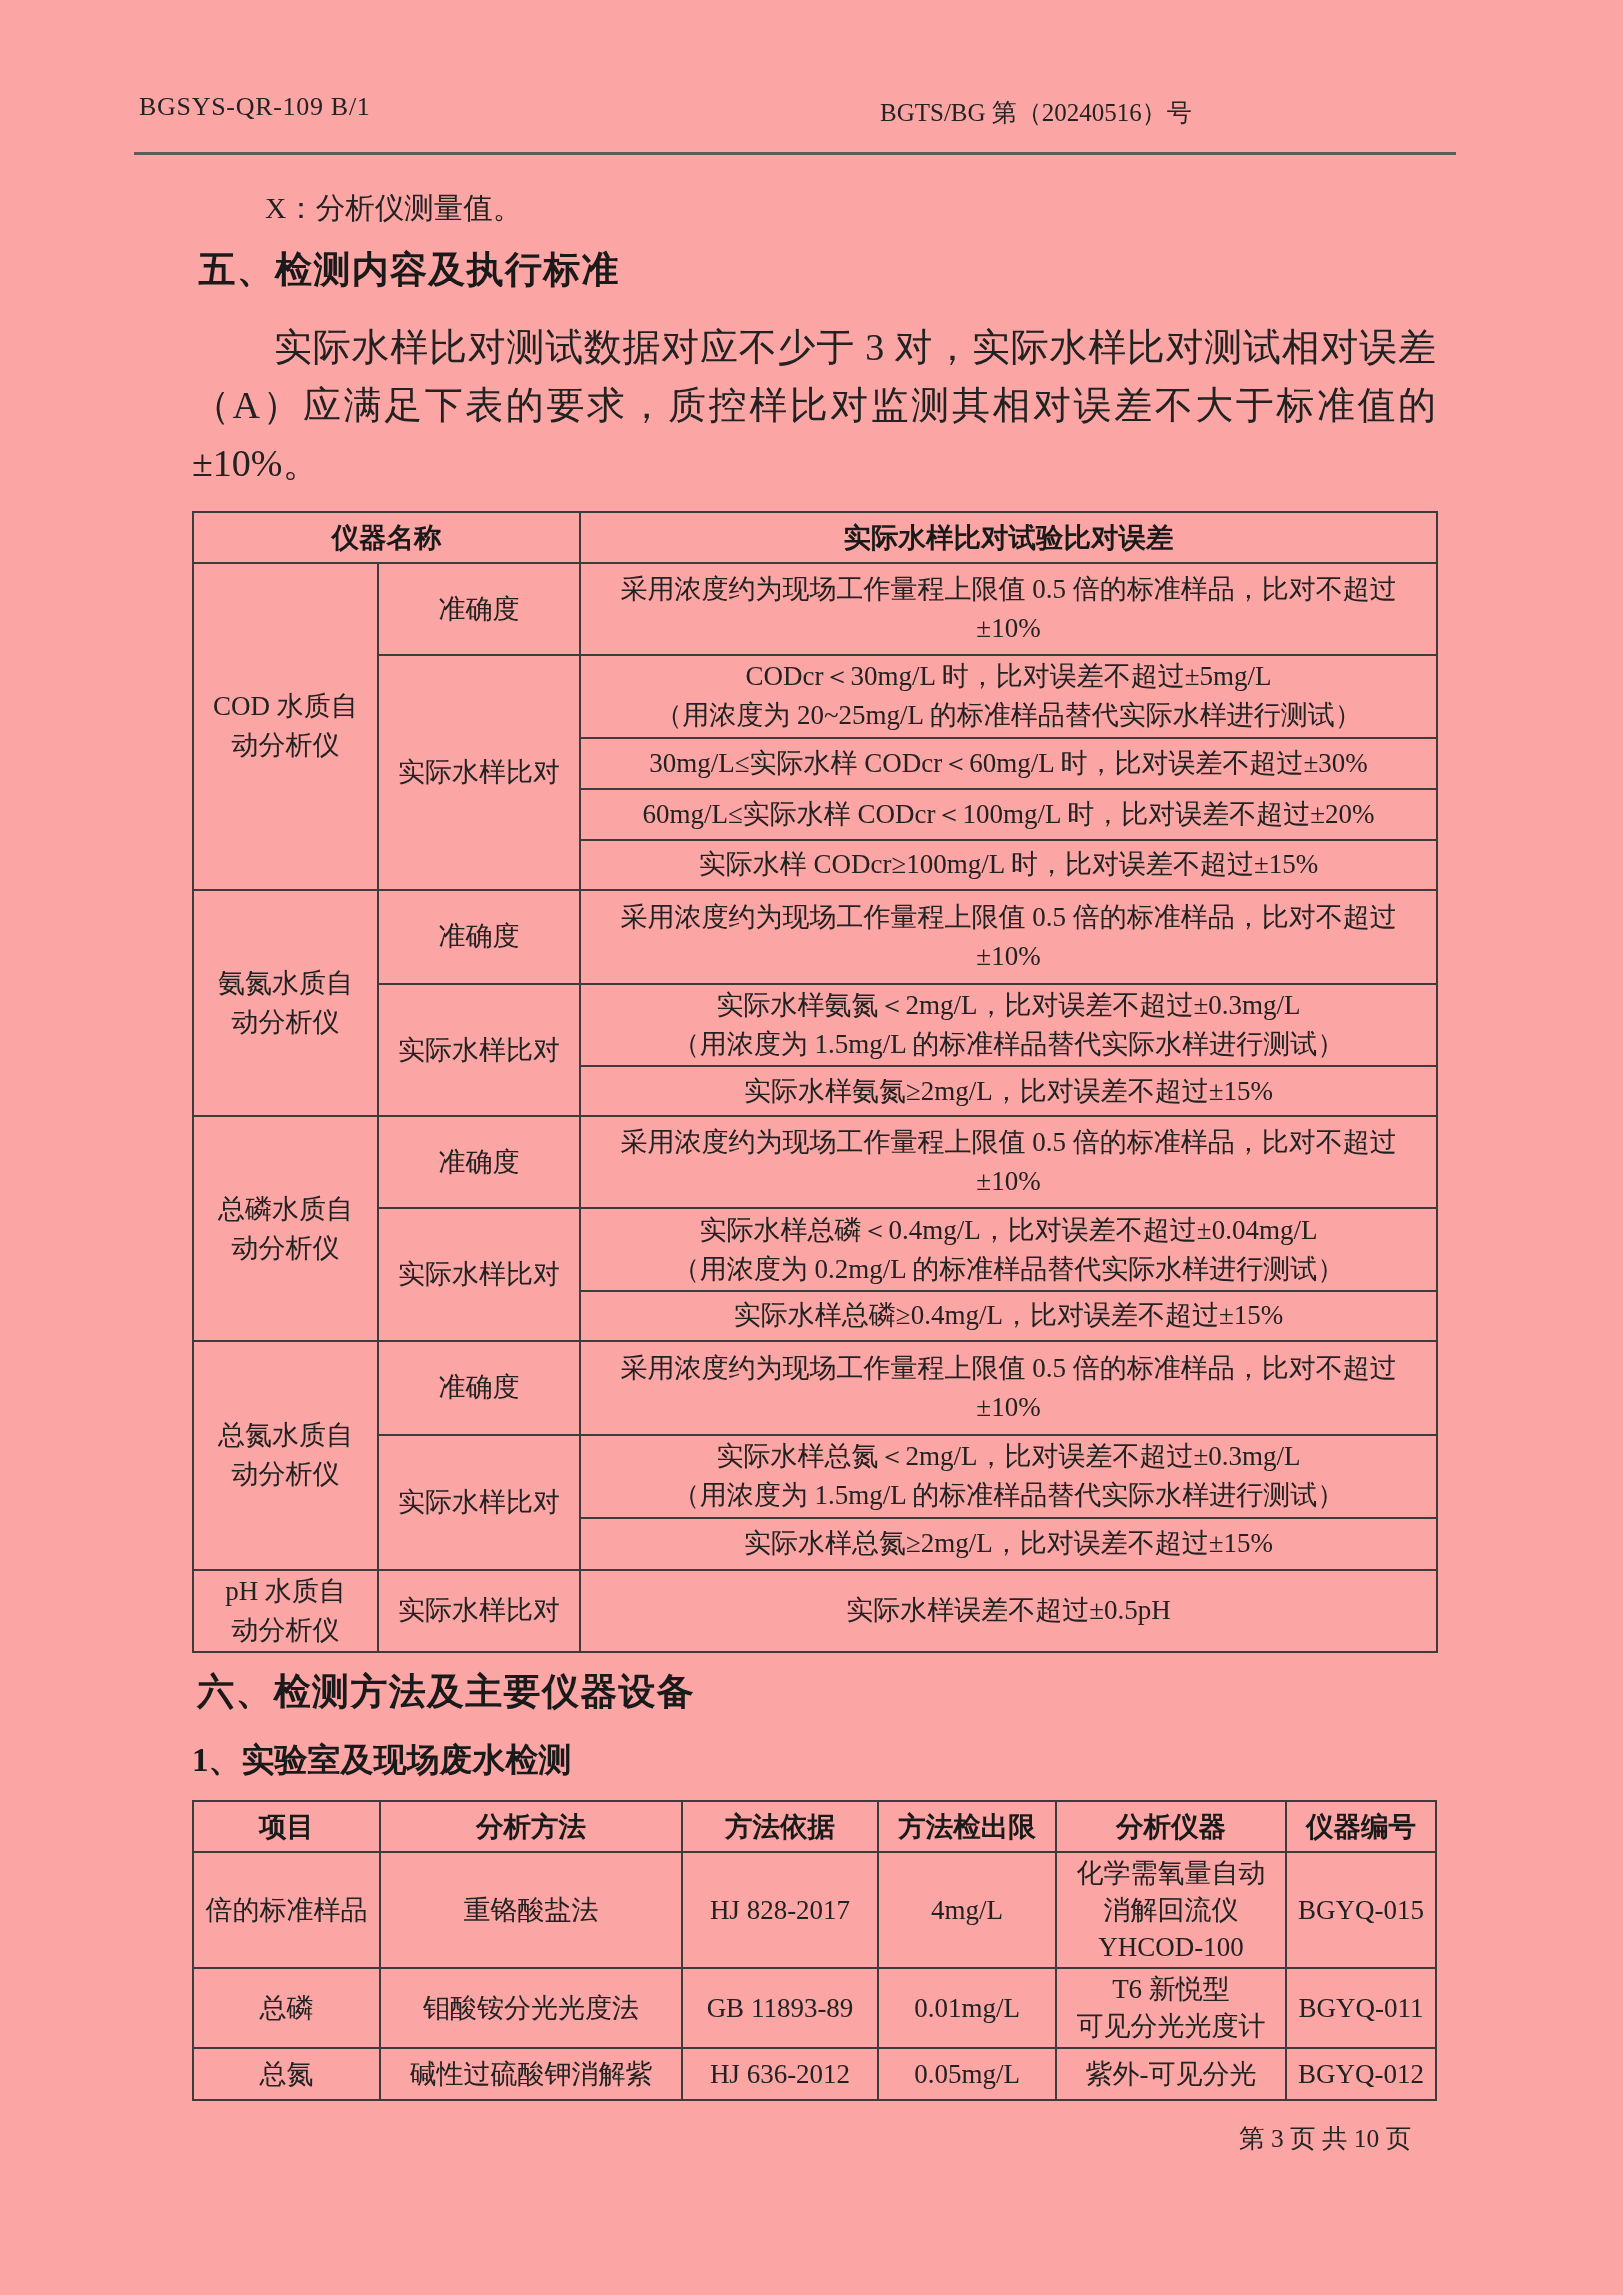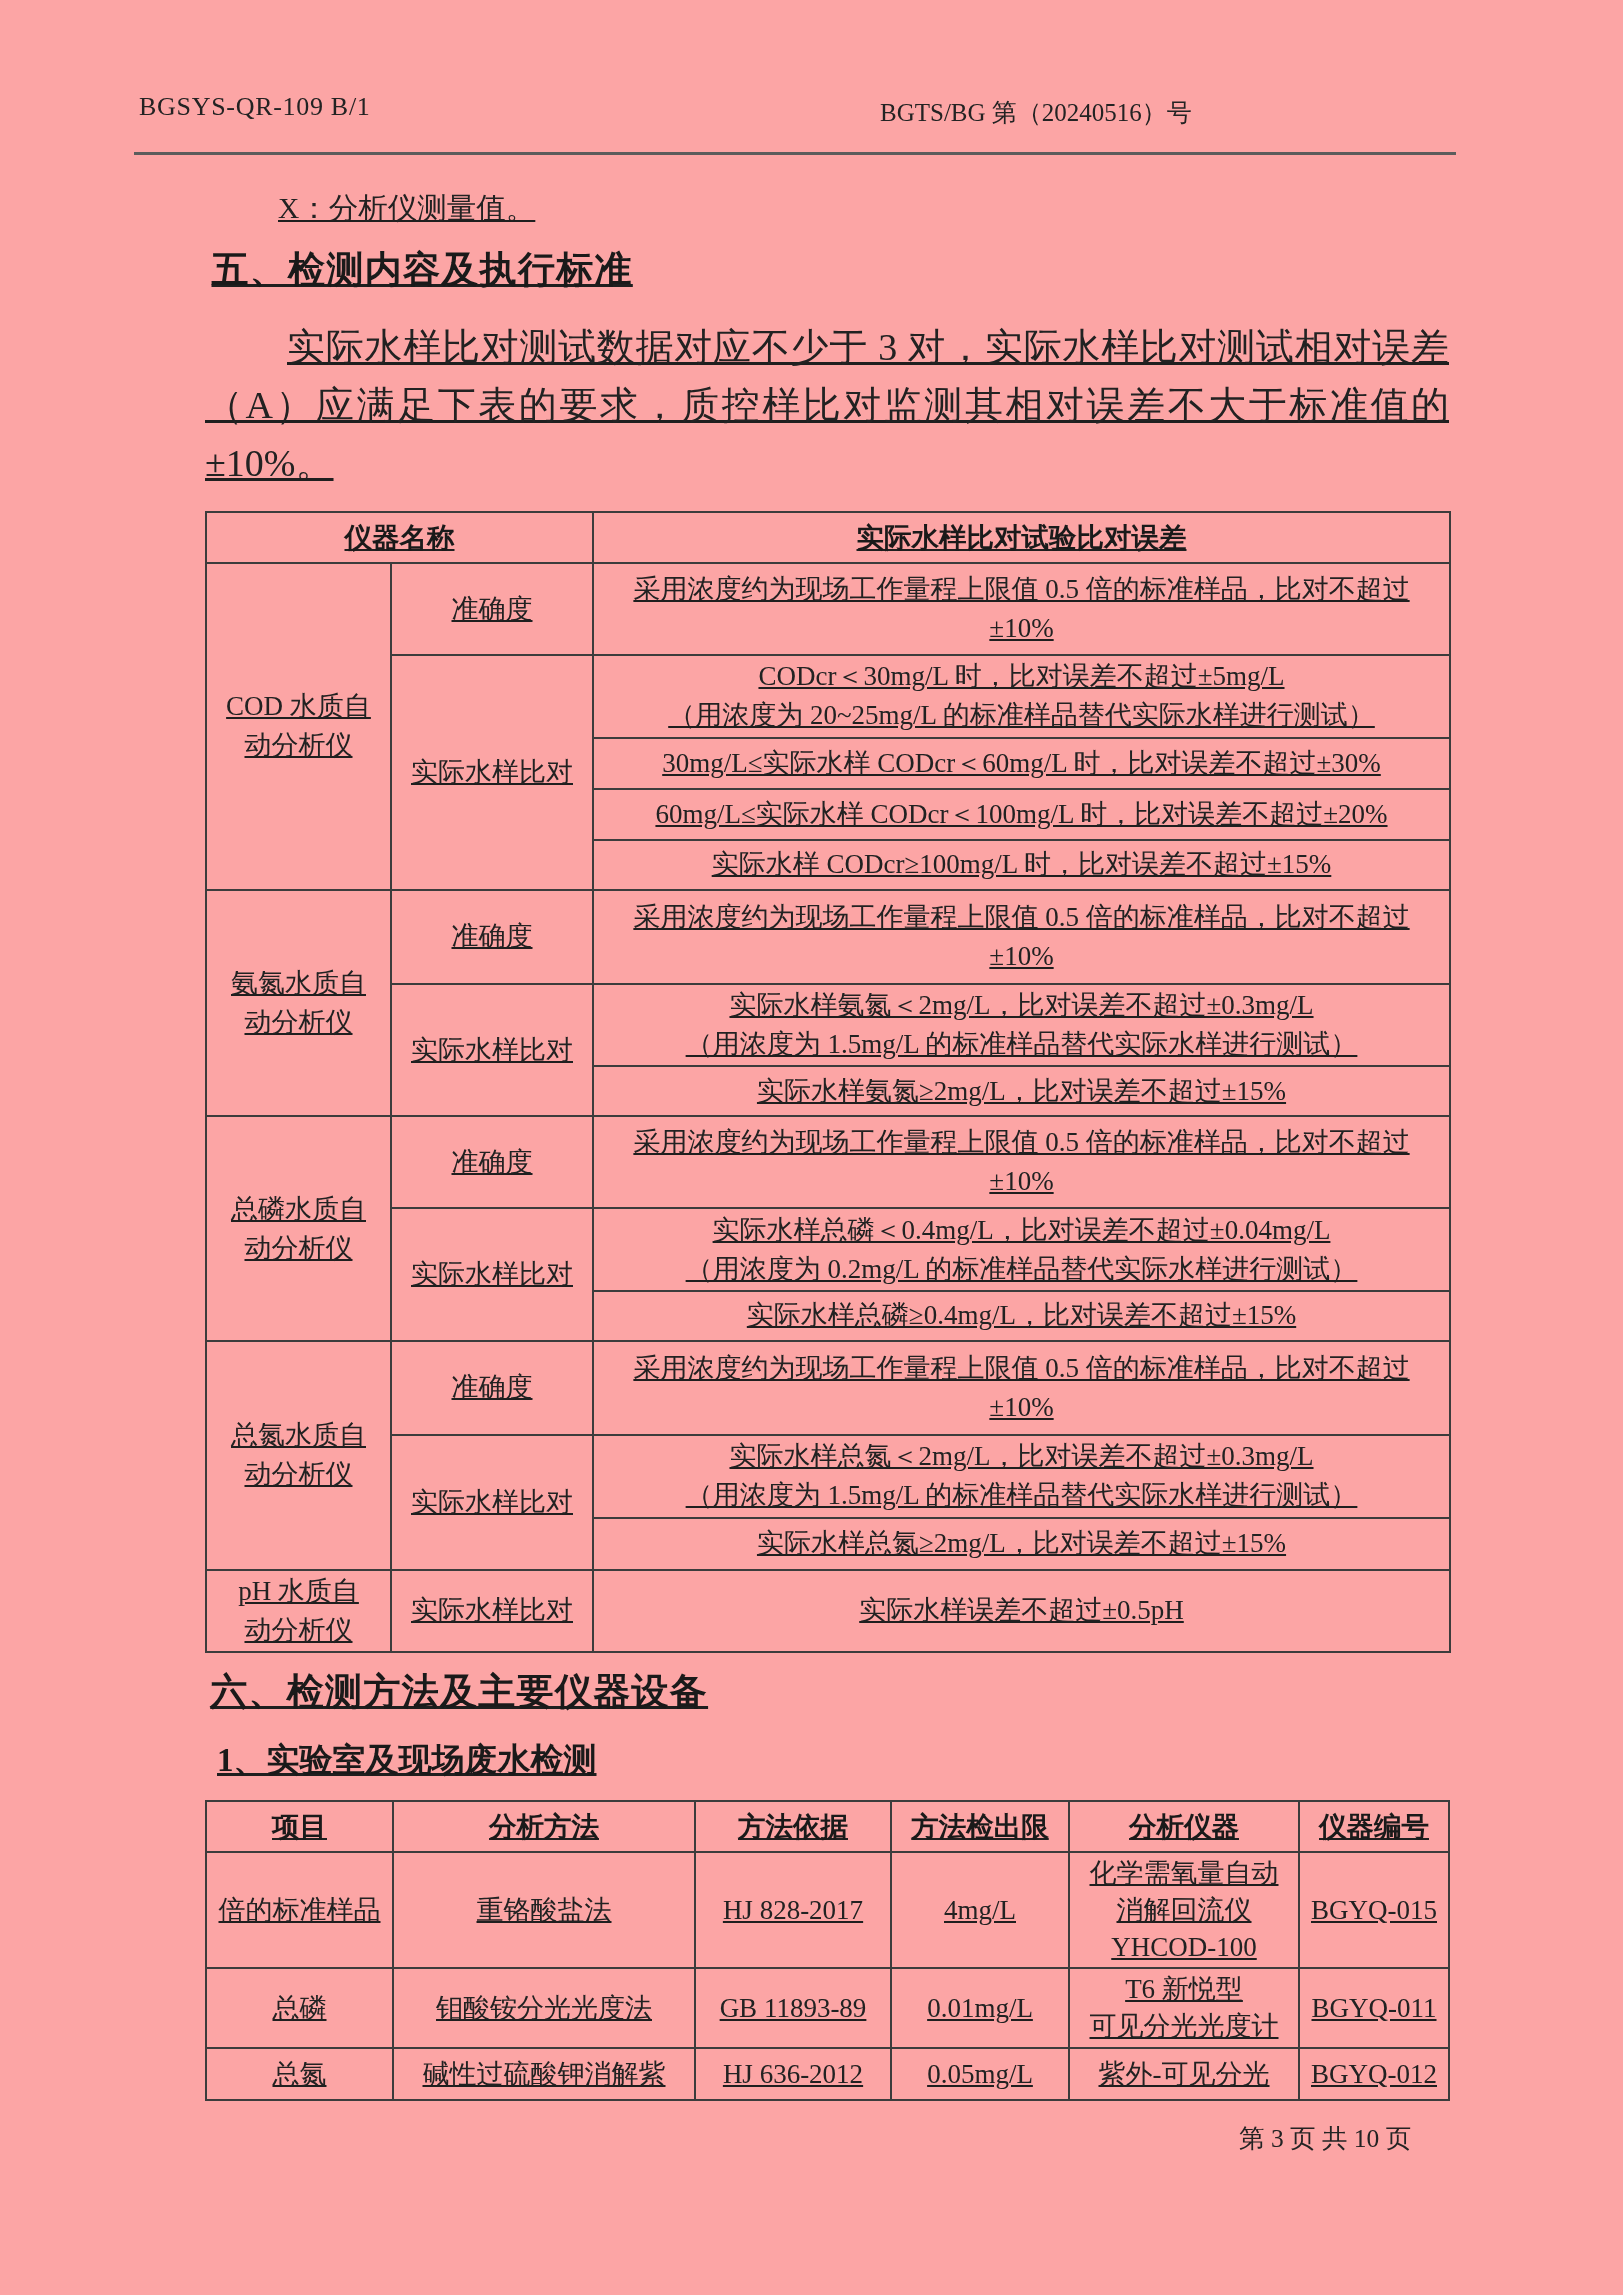--- a/index.html
+++ b/index.html
@@ -31,24 +31,23 @@
   .header-rule {
     position: absolute;
     left: 134px;
     top: 152px;
     width: 1322px;
     height: 3.3px;
     background: #5c5c5c;
   }
   .content {
     position: absolute;
-    left: 205px;
+    left: 192px;
     top: 0;
     width: 1244px;
-    text-decoration: underline;
   }
   .note-x {
     margin-top: 189px;
     margin-left: 73px;
     font-size: 29.5px;
     line-height: 38px;
     color: #222;
   }
   .sec-title {
     margin-top: 19.6px;
@@ -92,21 +91,21 @@
   tr.h115 { height: 75px; }
   tr.h118 { height: 77px; }
   tr.h120 { height: 79px; }
   tr.h122 { height: 80px; }
   tr.h140 { height: 92px; }
   tr.h143 { height: 94px; }
   tr.h172 { height: 113px; }
   .sec6 { margin-top: 15.7px; margin-left: 5.2px; }
   .sub-title {
     margin-top: 26px;
-    margin-left: 12px;
+    margin-left: 0px;
     font-family: "Liberation Serif", serif;
     font-weight: 700;
     font-size: 33px;
     line-height: 41px;
     color: #1a1a1a;
   }
   .t2 { }
   .page-footer {
     position: absolute;
     left: 1239px;

